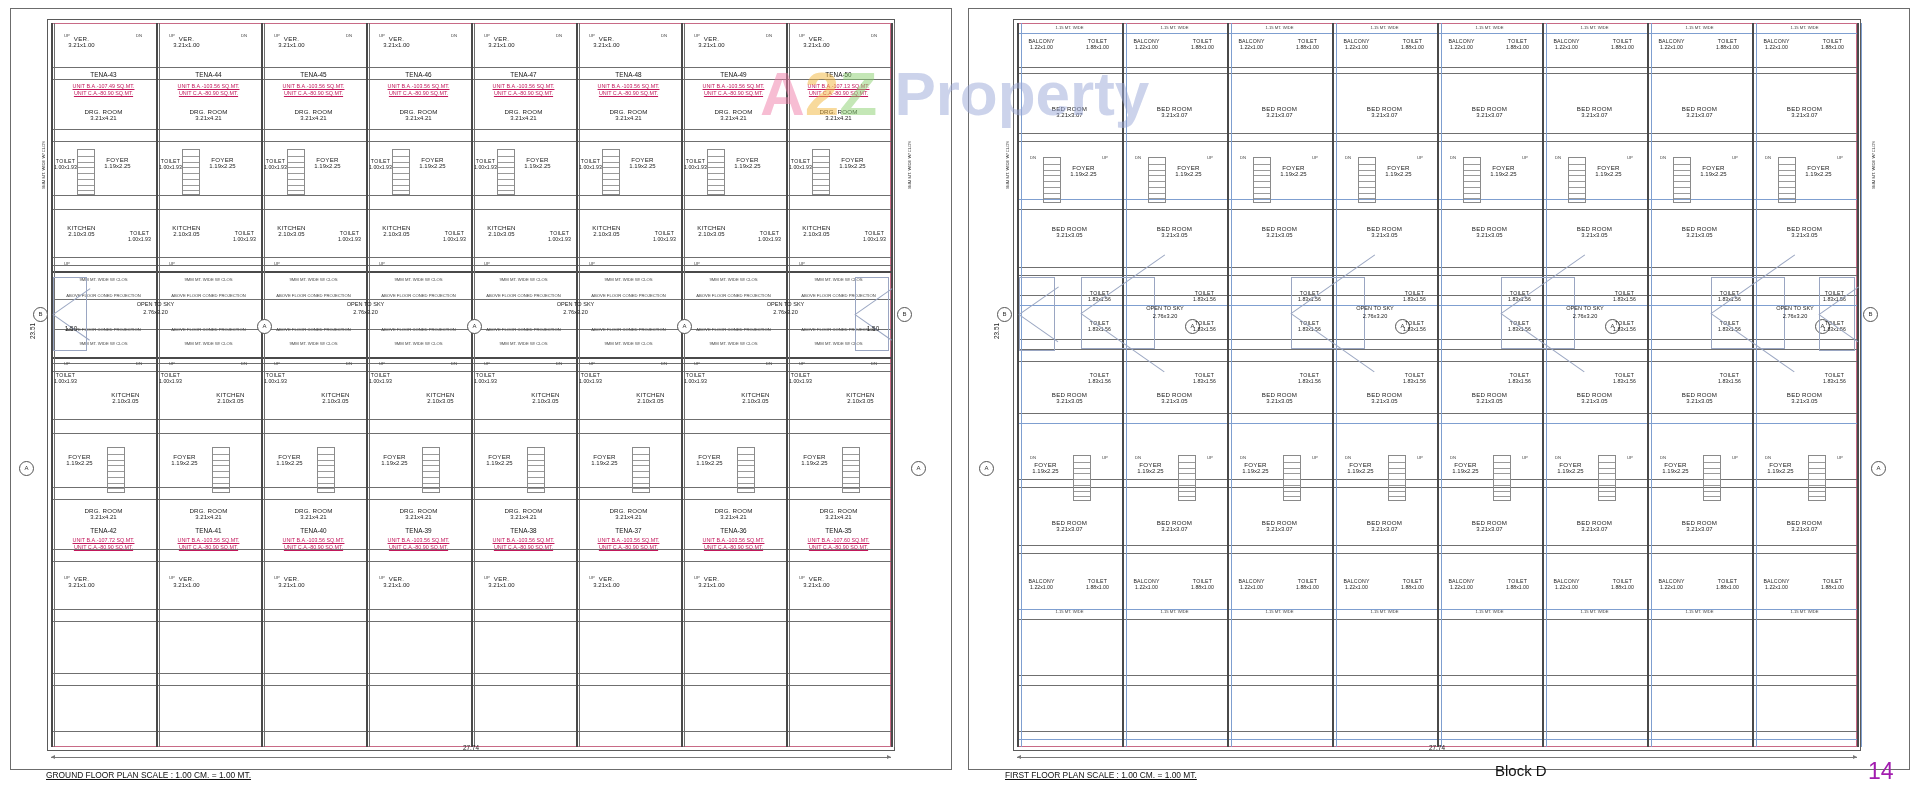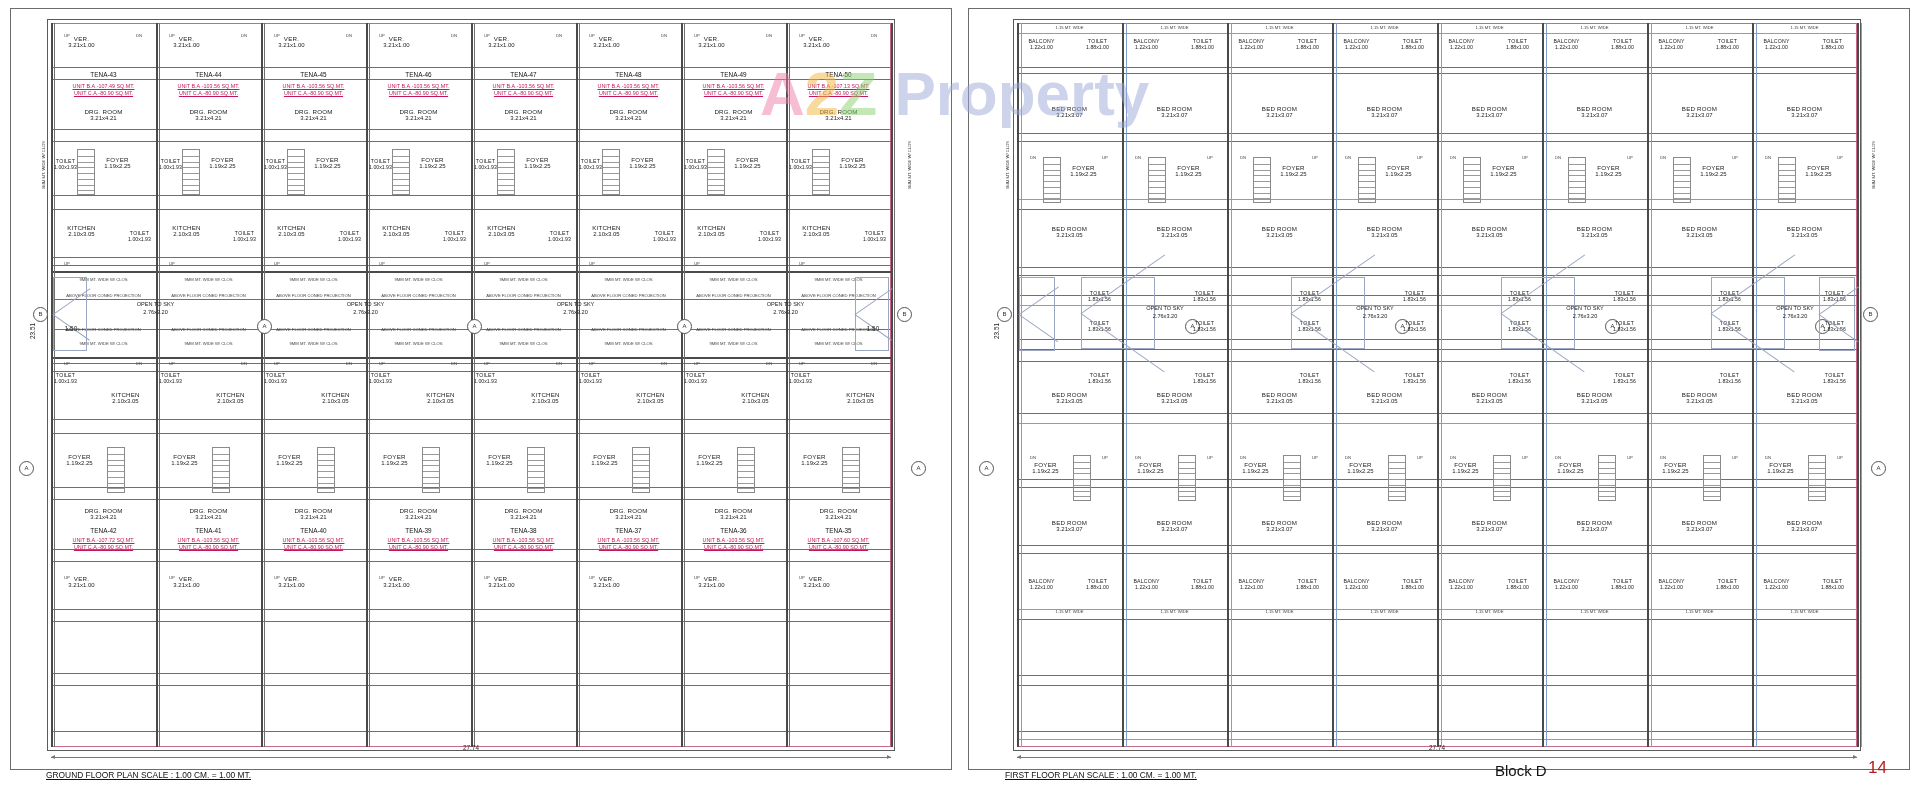--- a/index.html
+++ b/index.html
@@ -219,22 +219,22 @@
   }
 
   .block-title {
     position: absolute;
     font-size: 15px;
     color: #111;
     white-space: nowrap;
   }
   .page-num {
     position: absolute;
-    font-size: 17px;
-    color: #b91c1c;
+    font-size: 23px;
+    color: #a21caf;
   }
 
   .arrowline {
     position: absolute;
     height: 1px;
     background: #777;
   }
   .arrowline:before, .arrowline:after {
     content: "";
     position: absolute;

